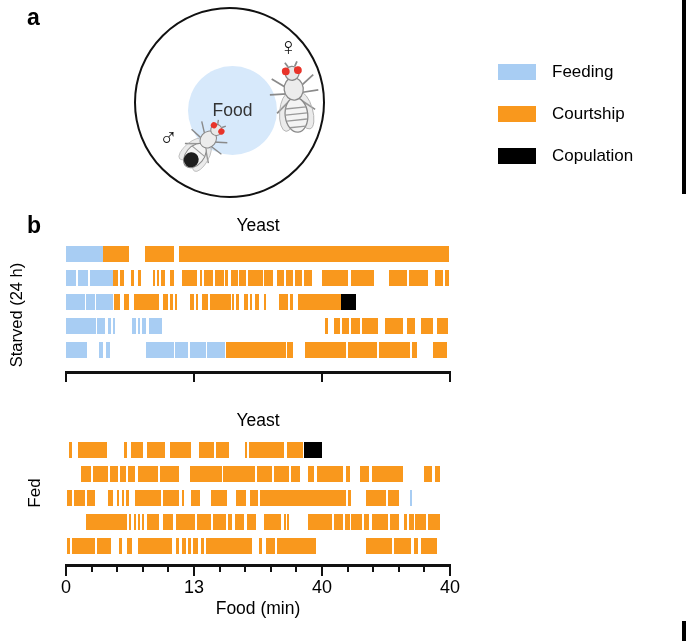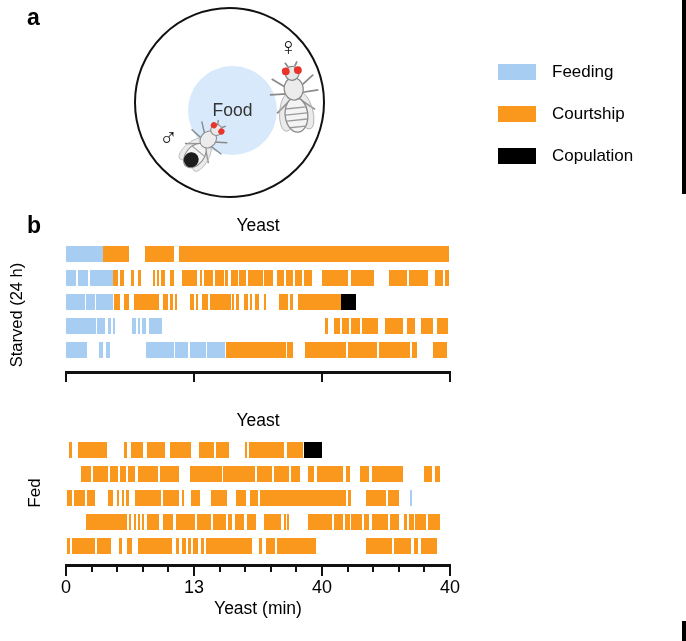--- a/index.html
+++ b/index.html
@@ -329,19 +329,19 @@
       <div class="tick" style="left: 141.8px; top: 566px; height: 5.5px; width: 2px;"></div>
       <div class="tick" style="left: 167.4px; top: 566px; height: 5.5px; width: 2px;"></div>
       <div class="tick" style="left: 218.6px; top: 566px; height: 5.5px; width: 2px;"></div>
       <div class="tick" style="left: 244.2px; top: 566px; height: 5.5px; width: 2px;"></div>
       <div class="tick" style="left: 269.8px; top: 566px; height: 5.5px; width: 2px;"></div>
       <div class="tick" style="left: 295.4px; top: 566px; height: 5.5px; width: 2px;"></div>
       <div class="tick" style="left: 346.6px; top: 566px; height: 5.5px; width: 2px;"></div>
       <div class="tick" style="left: 372.2px; top: 566px; height: 5.5px; width: 2px;"></div>
       <div class="tick" style="left: 397.8px; top: 566px; height: 5.5px; width: 2px;"></div>
       <div class="tick" style="left: 423.4px; top: 566px; height: 5.5px; width: 2px;"></div>
-      <div class="xlabel" style="left: 66px; top: 598px; width: 384px;">Yeast (min)</div>
+      <div class="xlabel" style="left: 66px; top: 598px; width: 384px;">Food (min)</div>
     </div>
 
   <div class="edge-line" style="top:0;height:194px;"></div>
   <div class="edge-line" style="top:621px;height:20px;"></div>
 
 </div>
 
 </body></html>

